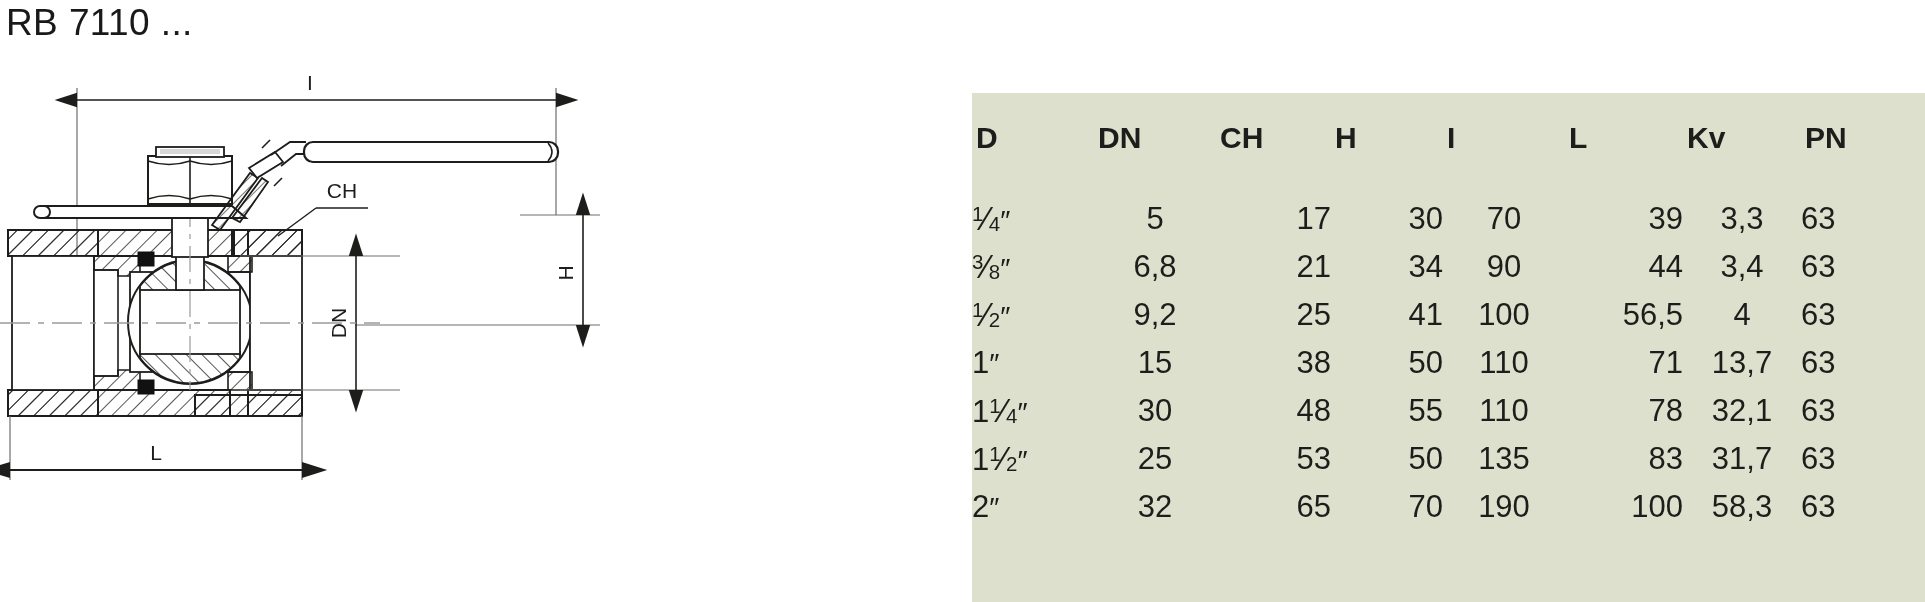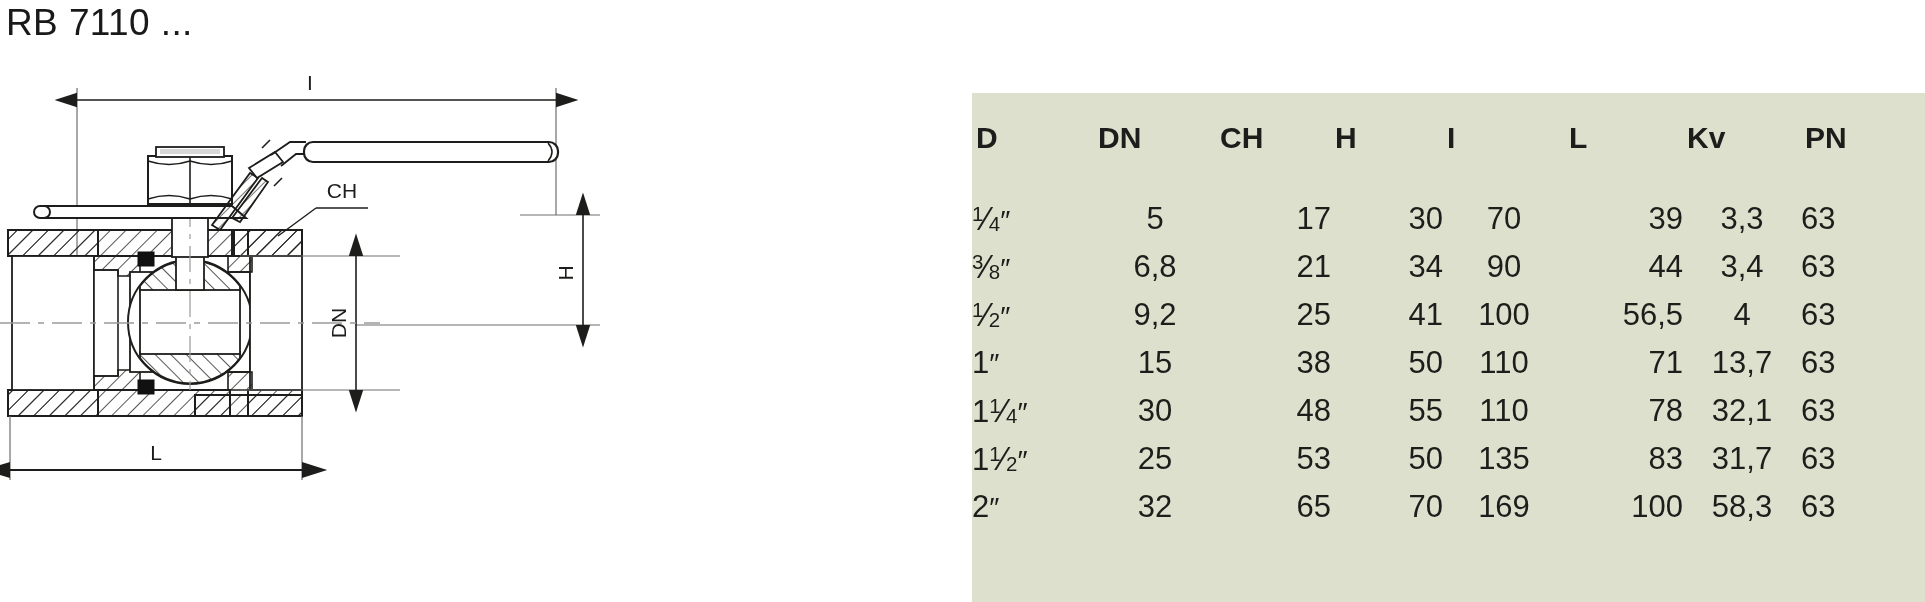--- a/index.html
+++ b/index.html
@@ -360,20 +360,20 @@
           <td class="col-i">135</td>
           <td class="col-l">83</td>
           <td class="col-kv">31,7</td>
           <td class="col-pn">63</td>
         </tr>
         <tr>
           <td class="col-d"><span class="whole">2</span><span class="inch">″</span></td>
           <td class="col-dn">32</td>
           <td class="col-ch">65</td>
           <td class="col-h">70</td>
-          <td class="col-i">169</td>
+          <td class="col-i">190</td>
           <td class="col-l">100</td>
           <td class="col-kv">58,3</td>
           <td class="col-pn">63</td>
         </tr>
       </tbody>
   </table>
 </div>
 
 </body></html>

